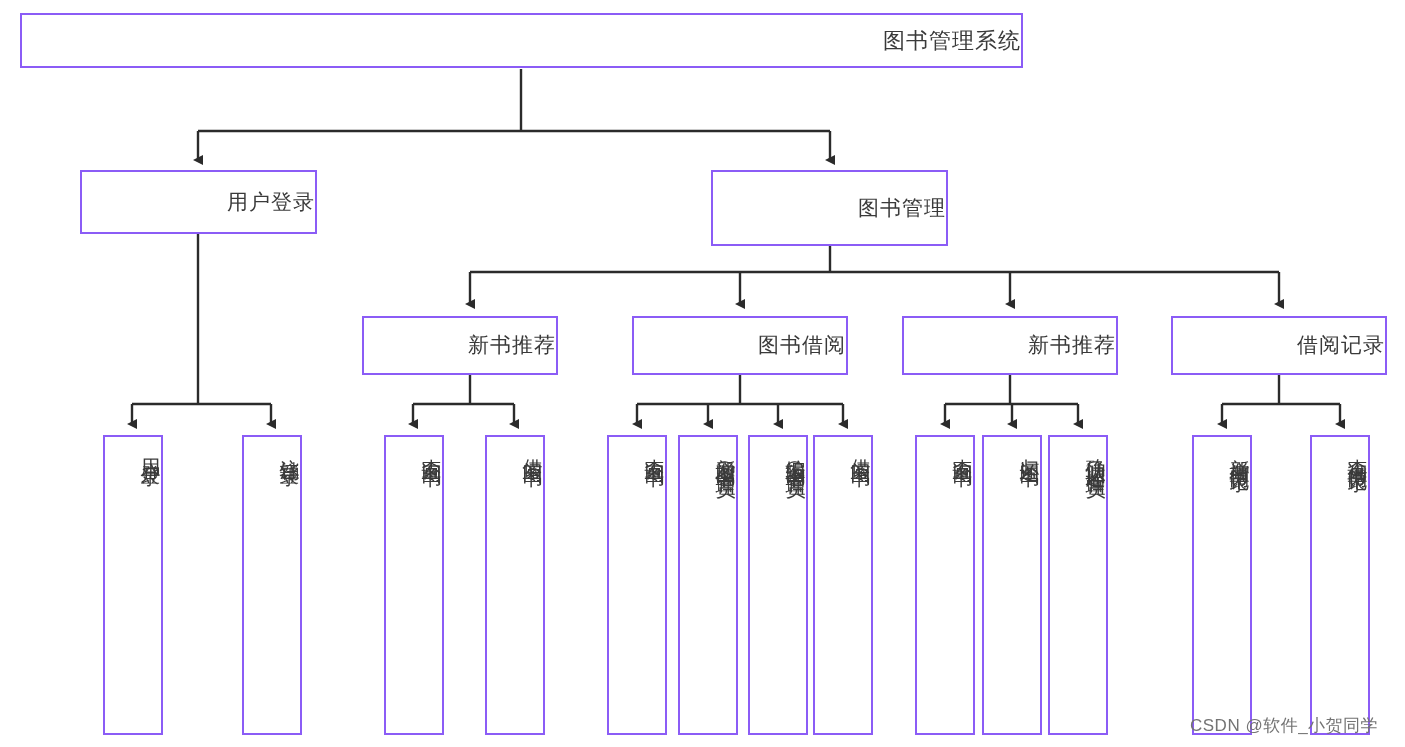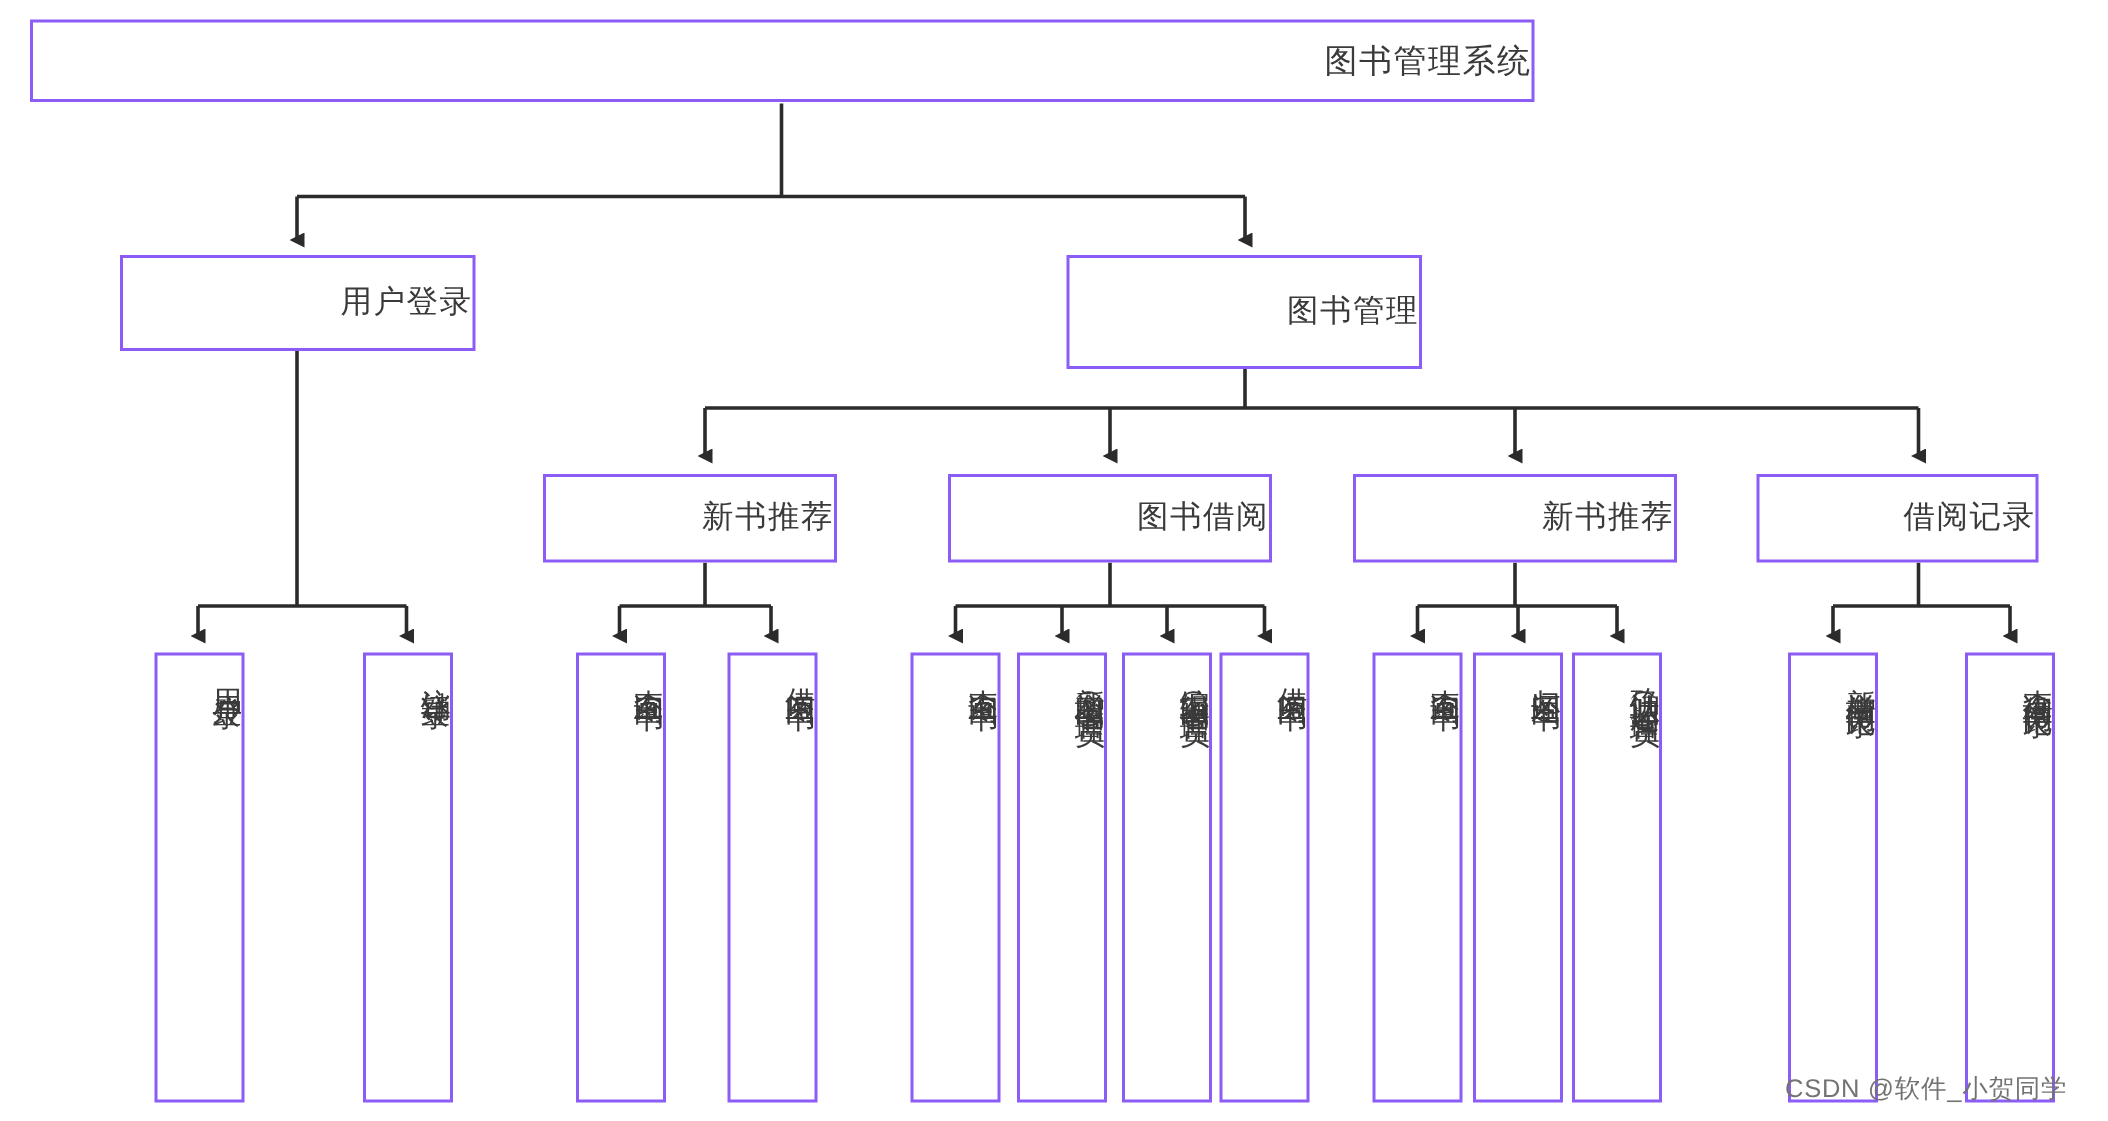--- a/index.html
+++ b/index.html
@@ -135,21 +135,21 @@
 
   <div class="node" style="left:362px; top:316px; width:196px; height:59px;">
     <span class="label">新书推荐</span>
   </div>
   <div class="node" style="left:632px; top:316px; width:216px; height:59px;">
     <span class="label">图书借阅</span>
   </div>
   <div class="node" style="left:902px; top:316px; width:216px; height:59px;">
     <span class="label">新书推荐</span>
   </div>
-  <div class="node" style="left:1171px; top:316px; width:188px; height:59px;">
+  <div class="node" style="left:1171px; top:316px; width:216px; height:59px;">
     <span class="label">借阅记录</span>
   </div>
 
   <div class="node vertical" style="left:103px; top:435px; width:60px; height:300px;">
     <span class="label">用户登录</span>
   </div>
   <div class="node vertical" style="left:242px; top:435px; width:60px; height:300px;">
     <span class="label">注销登录</span>
   </div>
 

